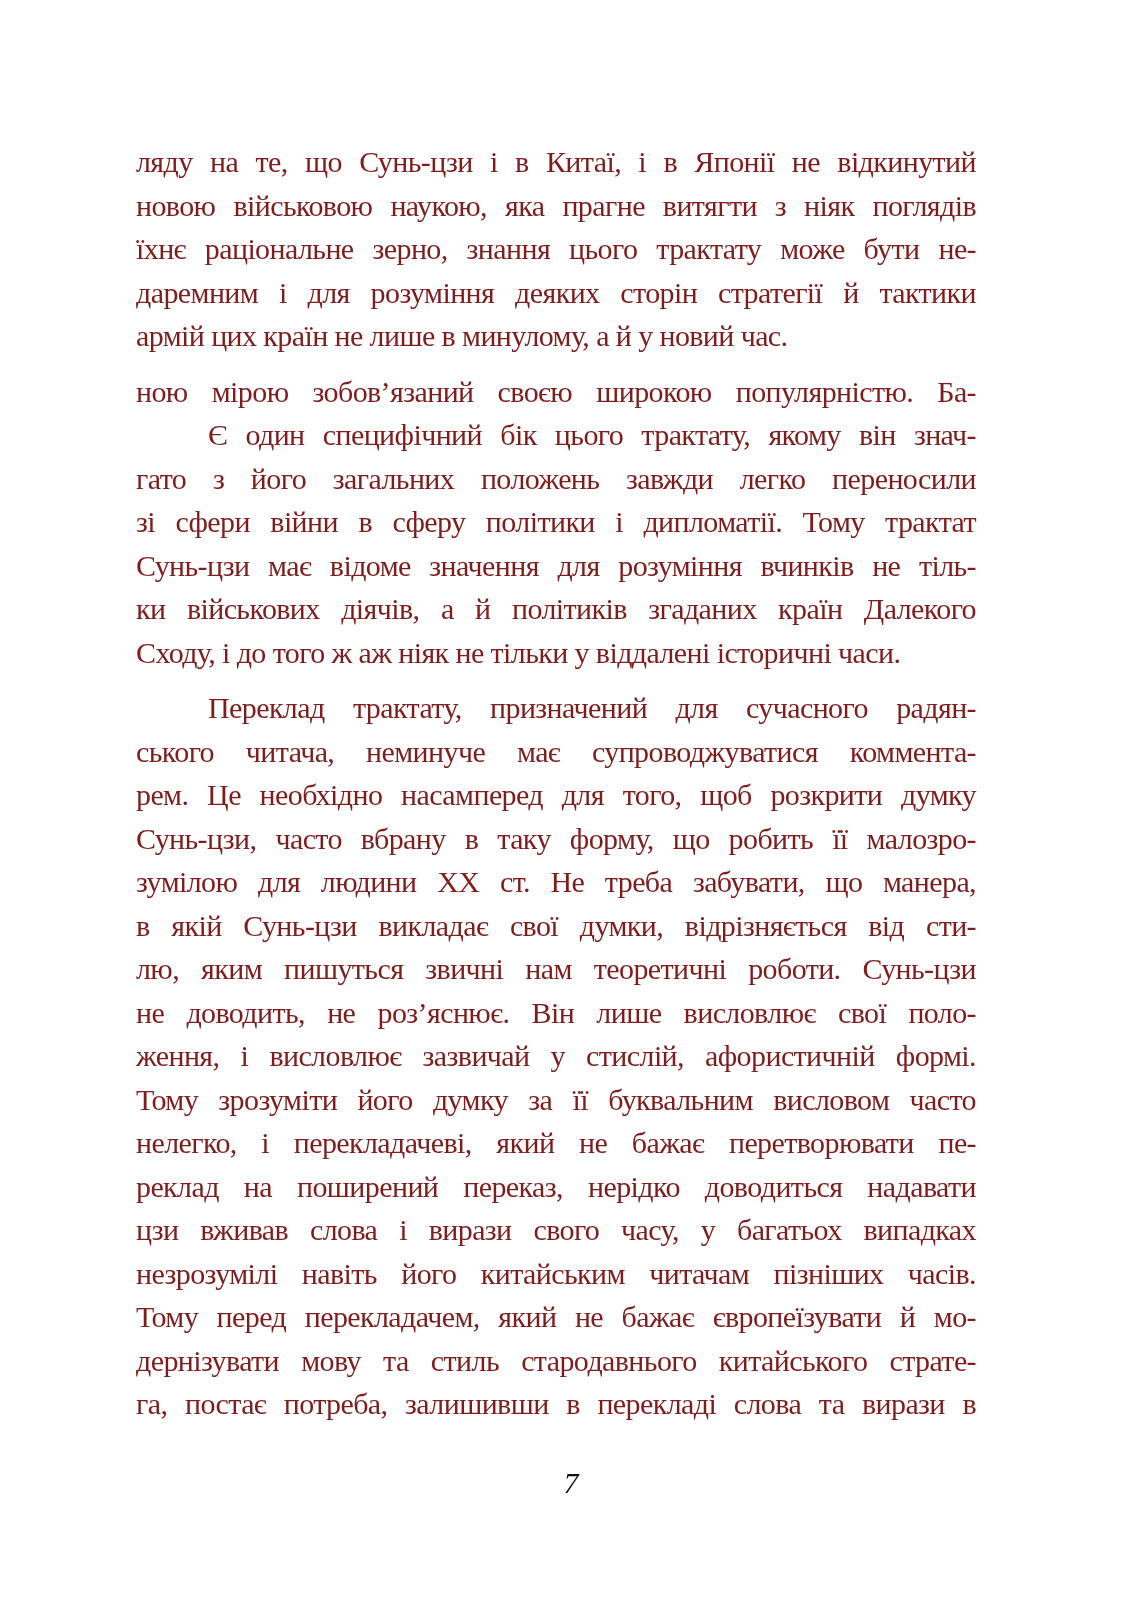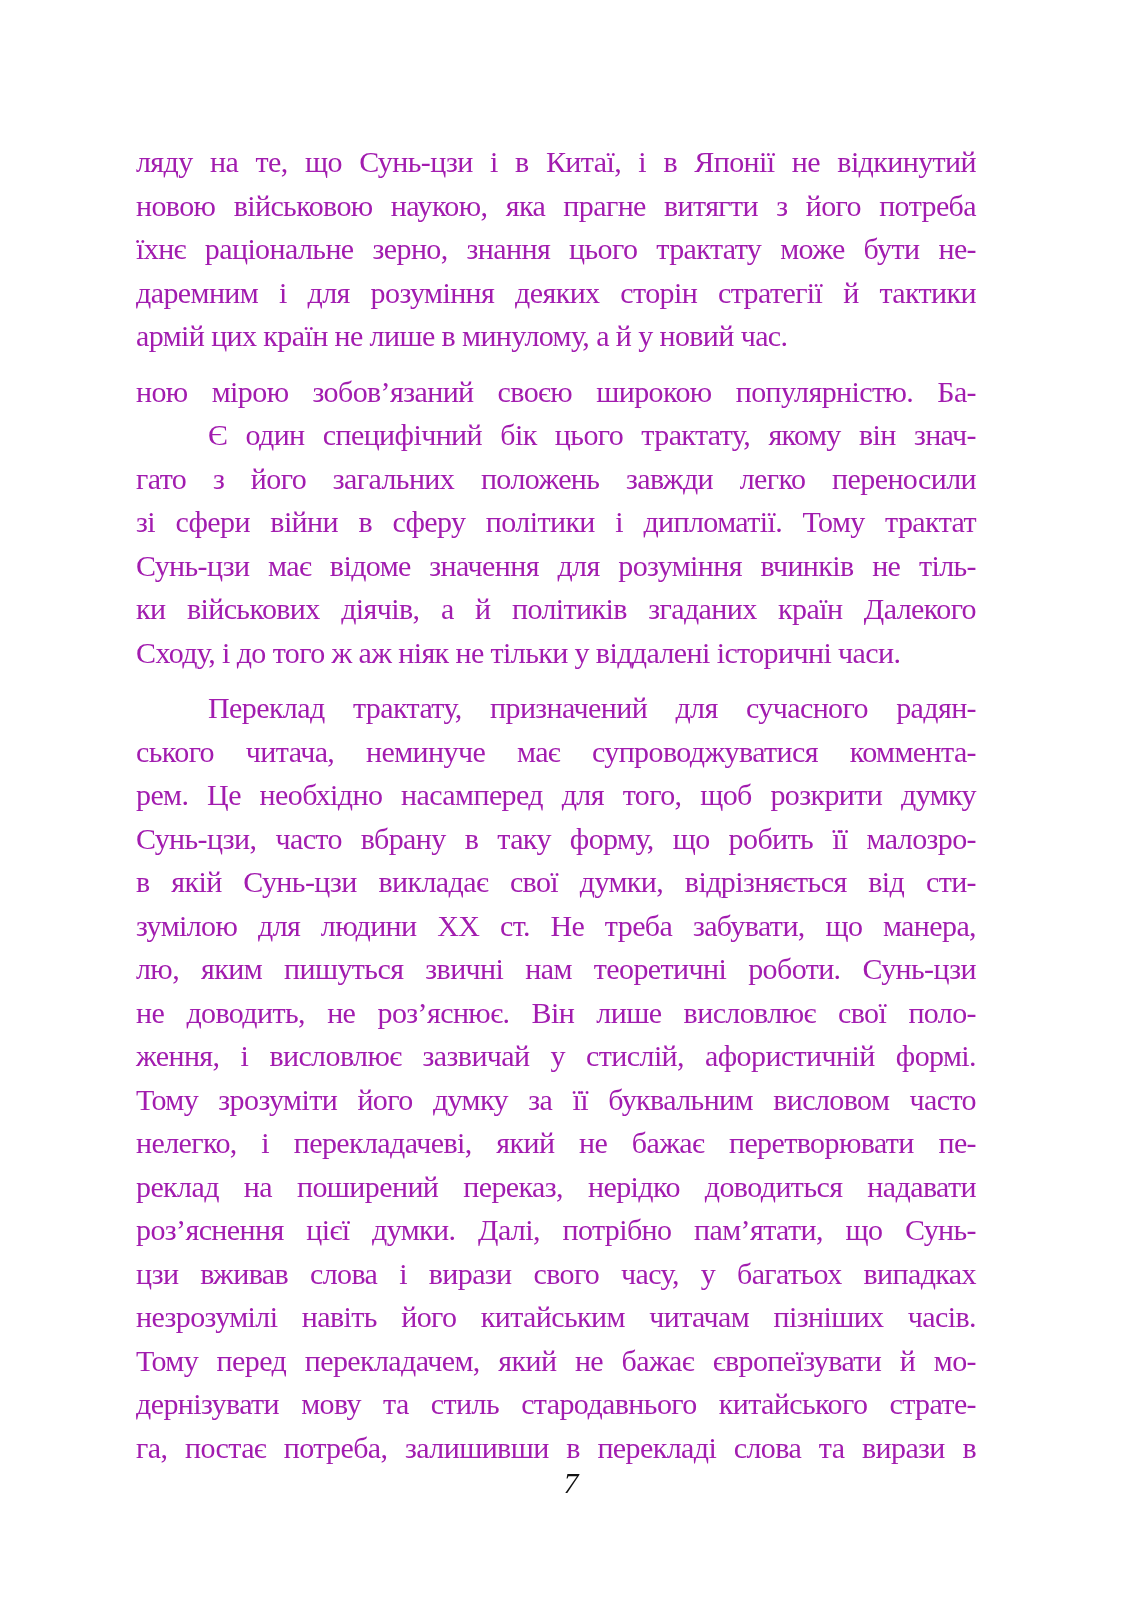--- a/index.html
+++ b/index.html
@@ -1,20 +1,20 @@
 <!DOCTYPE html>
 <html><head>
 <meta charset="utf-8">
 <style>
   html, body { margin: 0; padding: 0; background: #ffffff; }
   body { width: 1142px; height: 1615px; position: relative; overflow: hidden; }
   .page {
     position: absolute; left: 136px; top: 140px; width: 840px;
     font-family: "Liberation Serif", "DejaVu Serif", serif;
-    font-size: 30px; color: #a21caf;
+    font-size: 30px; color: #7f1d1d;
   }
   .para { margin: 0 0 12px 0; }
   .line {
     display: block; height: 43.5px; line-height: 43.5px;
     text-align: justify; text-align-last: justify; white-space: nowrap;
     letter-spacing: -0.6px; transform-origin: left center;
   }
   .line.last { text-align-last: left; text-decoration: underline; }
   .line.indent { padding-left: 72px; }
   .line span { white-space: normal; }
@@ -27,21 +27,21 @@
 </style>
 </head>
 <body>
 
 <div class="page">
   <div class="para">
     <span class="line">
         <span class="line-inner" style="display: block; width: 100%; white-space: normal;">ляду на те, що Сунь-цзи і в Китаї, і в Японії не відкинутий</span>
       </span>
     <span class="line">
-        <span class="line-inner" style="display: block; width: 100%; white-space: normal;">новою військовою наукою, яка прагне витягти з його потреба</span>
+        <span class="line-inner" style="display: block; width: 100%; white-space: normal;">новою військовою наукою, яка прагне витягти з ніяк поглядів</span>
       </span>
     <span class="line">
         <span class="line-inner" style="display: block; width: 100%; white-space: normal;">їхнє раціональне зерно, знання цього трактату може бути не-</span>
       </span>
     <span class="line">
         <span class="line-inner" style="display: block; width: 100%; white-space: normal;">даремним і для розуміння деяких сторін стратегії й тактики</span>
       </span>
     <span class="line last"><span class="line-inner" style="display: inline-block; width: auto; white-space: nowrap;">армій цих країн не лише в минулому, а й у новий час.</span></span>
   </div>
 
@@ -74,45 +74,42 @@
     <span class="line">
         <span class="line-inner" style="display: block; width: 100%; white-space: normal;">ського читача, неминуче має супроводжуватися коммента-</span>
       </span>
     <span class="line">
         <span class="line-inner" style="display: block; width: 100%; white-space: normal;">рем. Це необхідно насамперед для того, щоб розкрити думку</span>
       </span>
     <span class="line">
         <span class="line-inner" style="display: block; width: 100%; white-space: normal;">Сунь-цзи, часто вбрану в таку форму, що робить її малозро-</span>
       </span>
     <span class="line">
-        <span class="line-inner" style="display: block; width: 100%; white-space: normal;">в якій Сунь-цзи викладає свої думки, відрізняється від сти-</span>
+        <span class="line-inner" style="display: block; width: 100%; white-space: normal;">зумілою для людини XX ст. Не треба забувати, що манера,</span>
       </span>
     <span class="line">
-        <span class="line-inner" style="display: block; width: 100%; white-space: normal;">зумілою для людини XX ст. Не треба забувати, що манера,</span>
+        <span class="line-inner" style="display: block; width: 100%; white-space: normal;">в якій Сунь-цзи викладає свої думки, відрізняється від сти-</span>
       </span>
     <span class="line">
         <span class="line-inner" style="display: block; width: 100%; white-space: normal;">лю, яким пишуться звичні нам теоретичні роботи. Сунь-цзи</span>
       </span>
     <span class="line">
         <span class="line-inner" style="display: block; width: 100%; white-space: normal;">не доводить, не роз’яснює. Він лише висловлює свої поло-</span>
       </span>
     <span class="line">
         <span class="line-inner" style="display: block; width: 100%; white-space: normal;">ження, і висловлює зазвичай у стислій, афористичній формі.</span>
       </span>
     <span class="line">
         <span class="line-inner" style="display: block; width: 100%; white-space: normal;">Тому зрозуміти його думку за її буквальним висловом часто</span>
       </span>
     <span class="line">
         <span class="line-inner" style="display: block; width: 100%; white-space: normal;">нелегко, і перекладачеві, який не бажає перетворювати пе-</span>
       </span>
     <span class="line">
         <span class="line-inner" style="display: block; width: 100%; white-space: normal;">реклад на поширений переказ, нерідко доводиться надавати</span>
-      </span>
-    <span class="line">
-        <span class="line-inner" style="display: block; width: 100%; white-space: normal;">роз’яснення цієї думки. Далі, потрібно пам’ятати, що Сунь-</span>
       </span>
     <span class="line">
         <span class="line-inner" style="display: block; width: 100%; white-space: normal;">цзи вживав слова і вирази свого часу, у багатьох випадках</span>
       </span>
     <span class="line">
         <span class="line-inner" style="display: block; width: 100%; white-space: normal;">незрозумілі навіть його китайським читачам пізніших часів.</span>
       </span>
     <span class="line">
         <span class="line-inner" style="display: block; width: 100%; white-space: normal; font-family: Liberation Serif, serif;">Тому перед перекладачем, який не бажає європеїзувати й мо-</span>
       </span>

